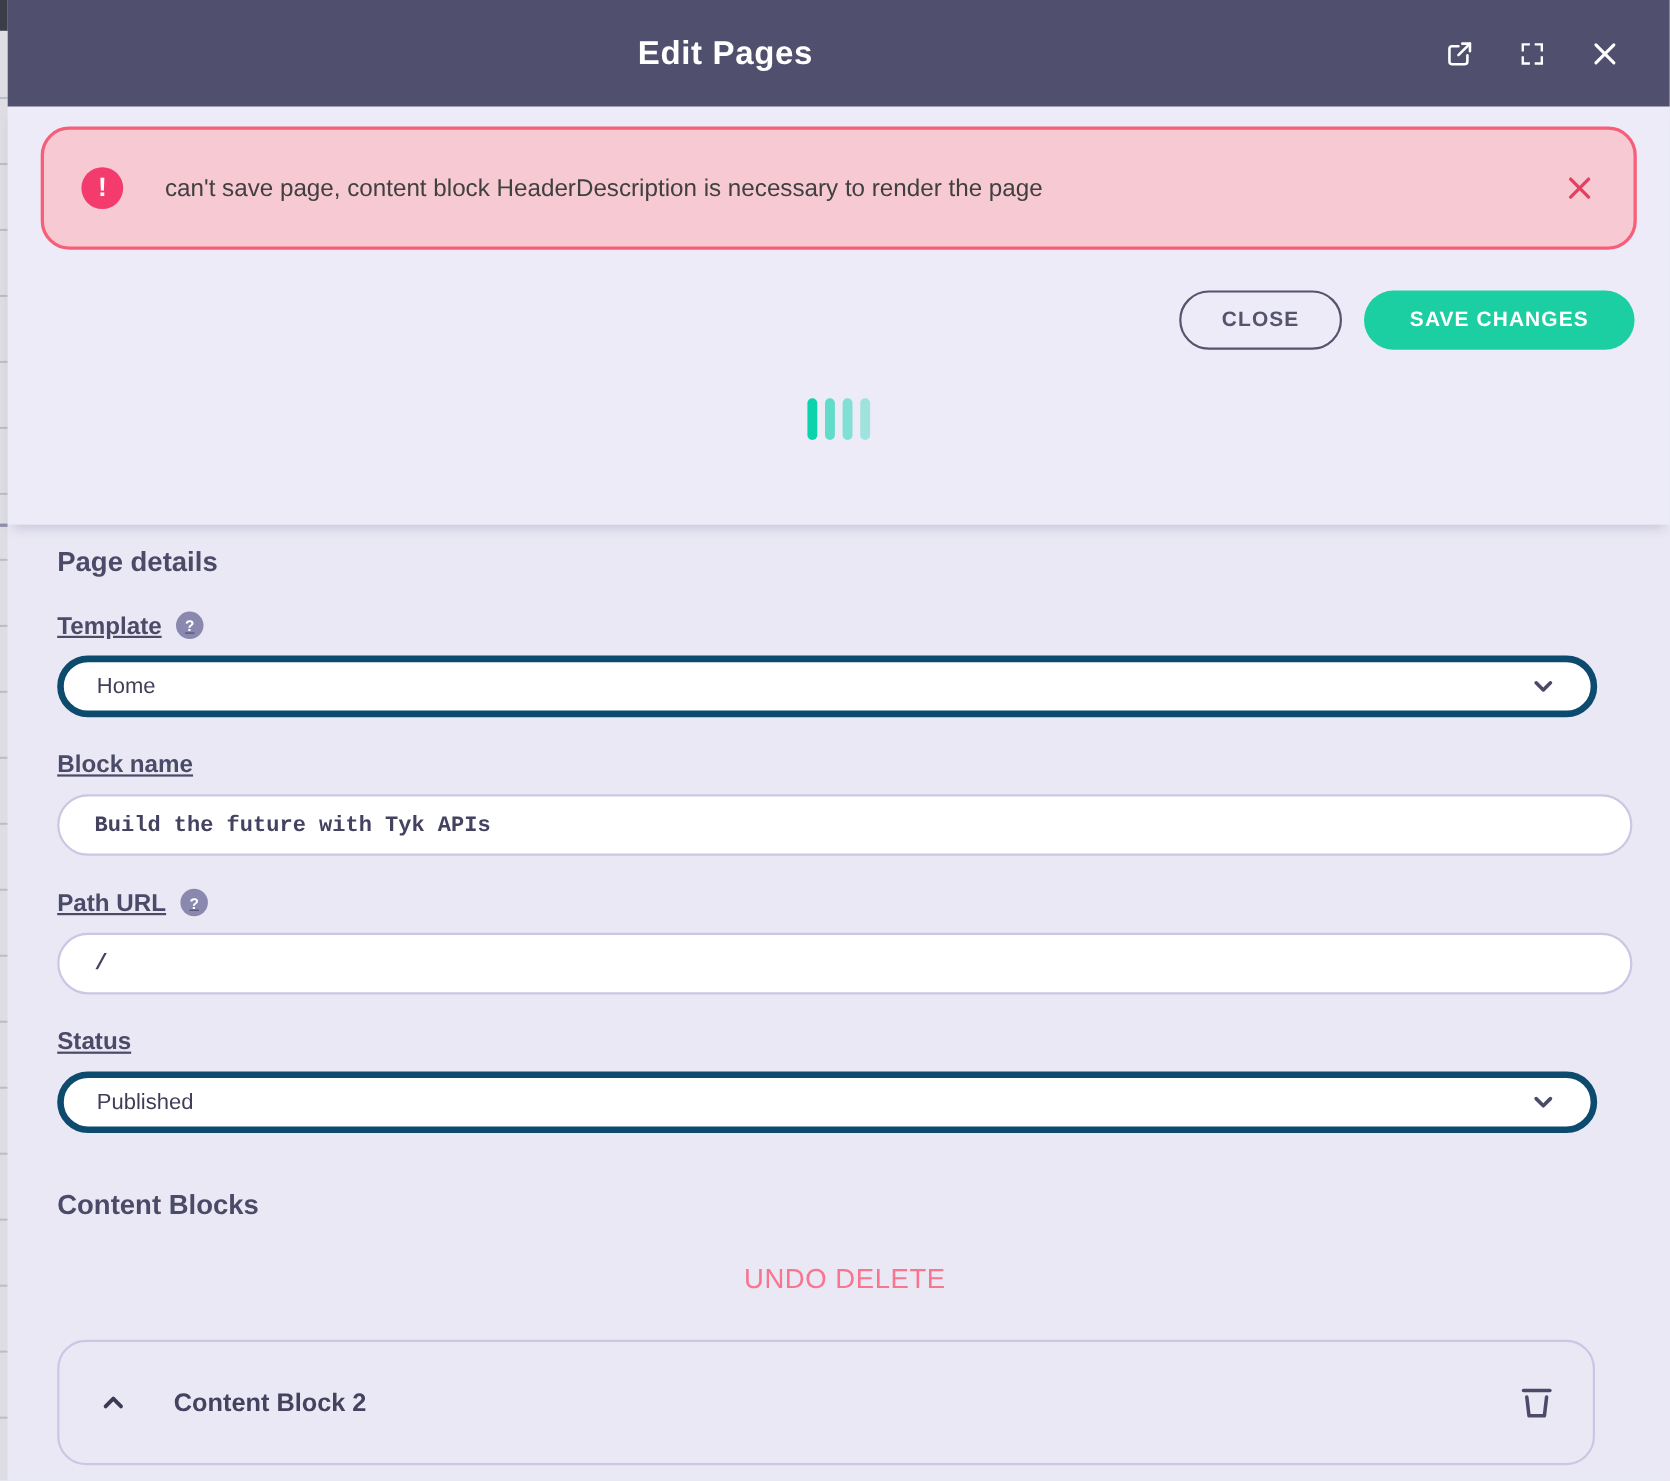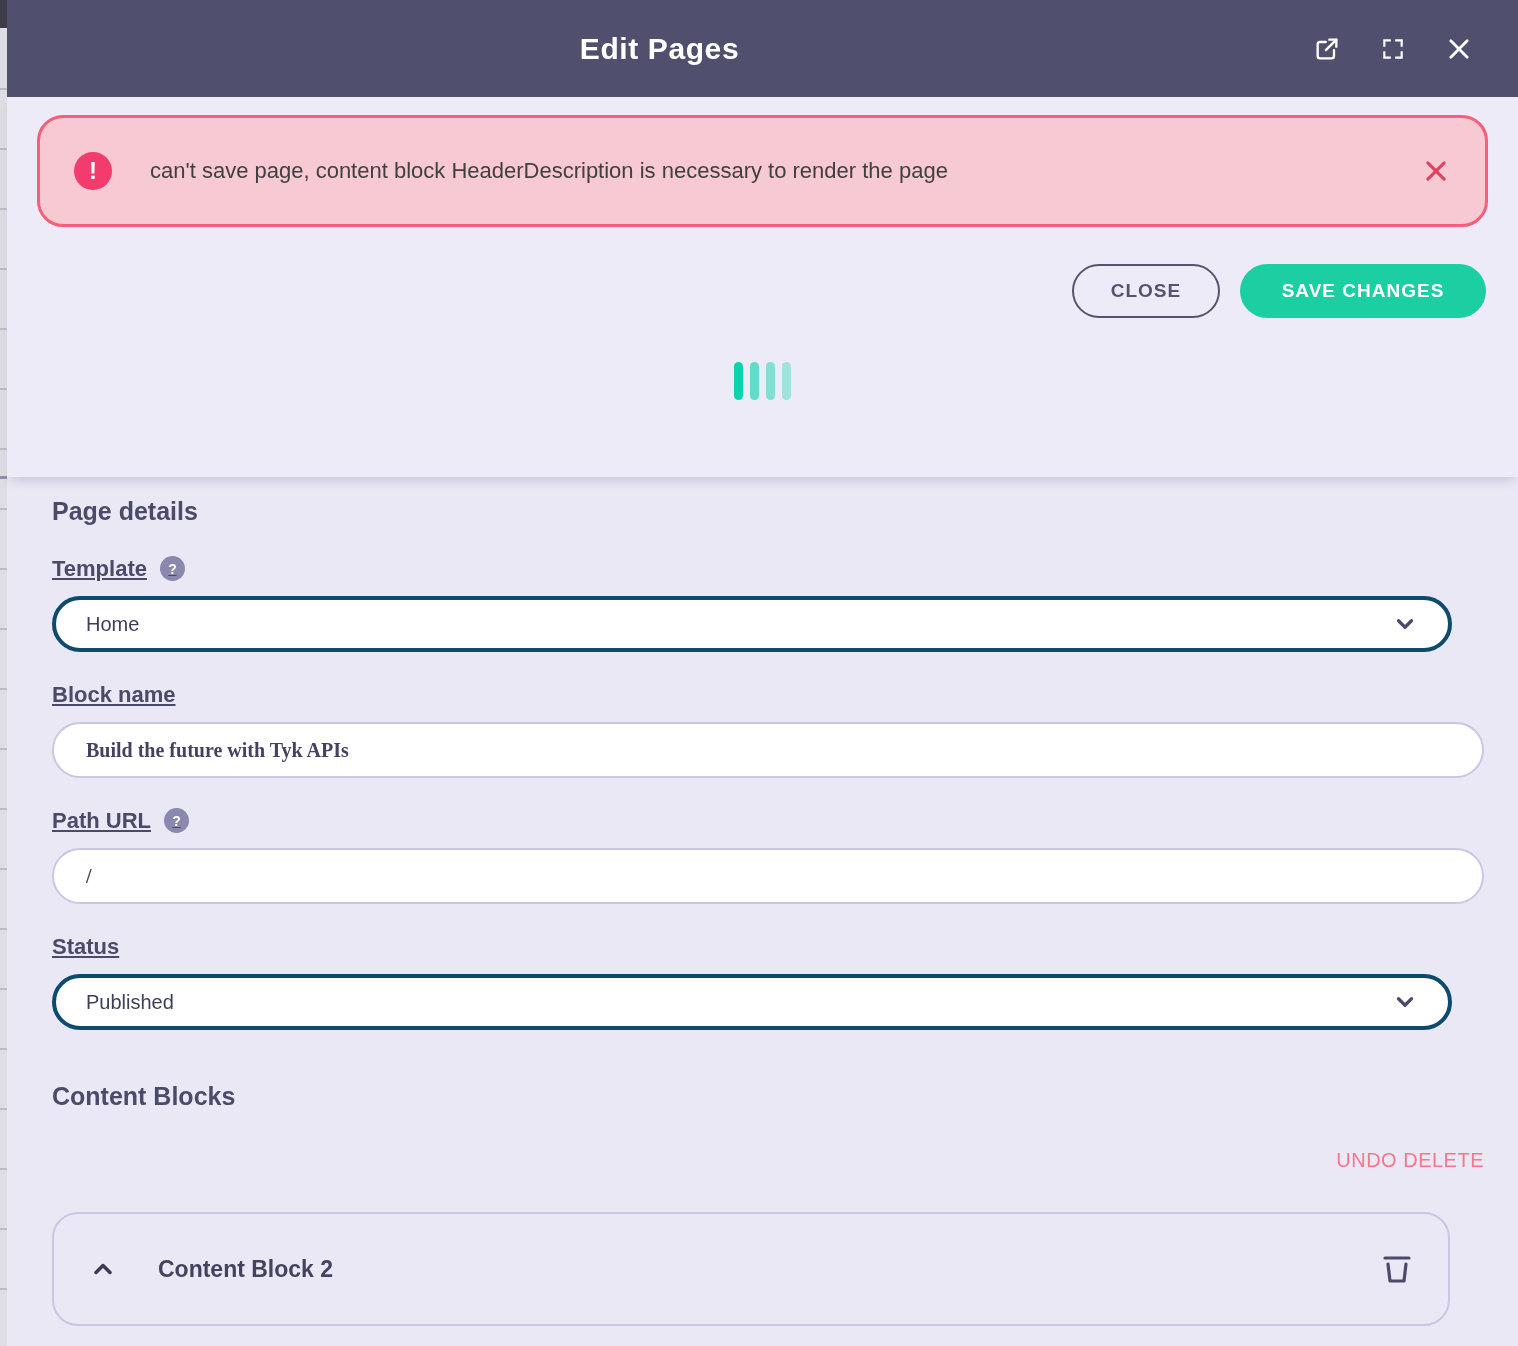--- a/index.html
+++ b/index.html
@@ -65,32 +65,32 @@
 
   
   .form-panel { flex: 1; background: #e9e8f4; padding: 20px 34px 0 45px; overflow: hidden; }
   .section-heading { font-size: 25px; font-weight: 700; color: #4b4a68; }
   .field-label { margin-top: 30px; font-size: 22px; font-weight: 700; color: #4b4a68;
                  display: flex; align-items: flex-start; gap: 13px; text-decoration: underline; }
   .help-badge { width: 25px; height: 25px; border-radius: 50%; background: #8a88ae; color: #ffffff;
                 font-size: 14px; font-weight: 700; display: flex; align-items: center; justify-content: center; cursor: pointer; }
 
   .select-box { margin-top: 14px; margin-right: 32px; height: 56px; background: #ffffff;
-                border: 4px solid #0c4a6e; border-radius: 28px; display: flex; align-items: center;
+                border: 6px solid #0c4a6e; border-radius: 28px; display: flex; align-items: center;
                 padding: 0 30px; cursor: pointer; }
   .select-value { flex: 1; font-size: 20px; color: #3f3e58; }
   .select-box .chev { flex: 0 0 auto; display: flex; }
 
   .text-input { margin-top: 14px; width: 100%; height: 56px; background: #ffffff;
                 border: 2px solid #c9c7e4; border-radius: 28px; padding: 0 32px;
                 font-size: 20px; font-weight: 600; color: #434260;
-                font-family: Liberation Serif, serif; outline: none; display: block; }
+                font-family: Liberation Mono, monospace; outline: none; display: block; }
 
   .cb-heading { margin-top: 52px; }
-  .undo-delete { margin-top: 38px; text-align: right; font-size: 20px; letter-spacing: 0.5px;
+  .undo-delete { margin-top: 38px; text-align: center; font-size: 25px; letter-spacing: 0.5px;
                  color: #f8758e; cursor: pointer; }
 
   .block-card { margin-top: 40px; margin-right: 34px; height: 114px; border: 2px solid #c9c7e4;
                 border-radius: 26px; display: flex; align-items: center; padding: 0 34px; }
   .block-collapse { width: 30px; height: 30px; display: flex; align-items: center; justify-content: center; cursor: pointer; }
   .block-title { margin-left: 40px; flex: 1; font-size: 23px; font-weight: 600; color: #44435f; }
   .block-trash { width: 34px; height: 36px; display: flex; align-items: center; justify-content: center; cursor: pointer; }
 </style>
 </head>
 <body>

